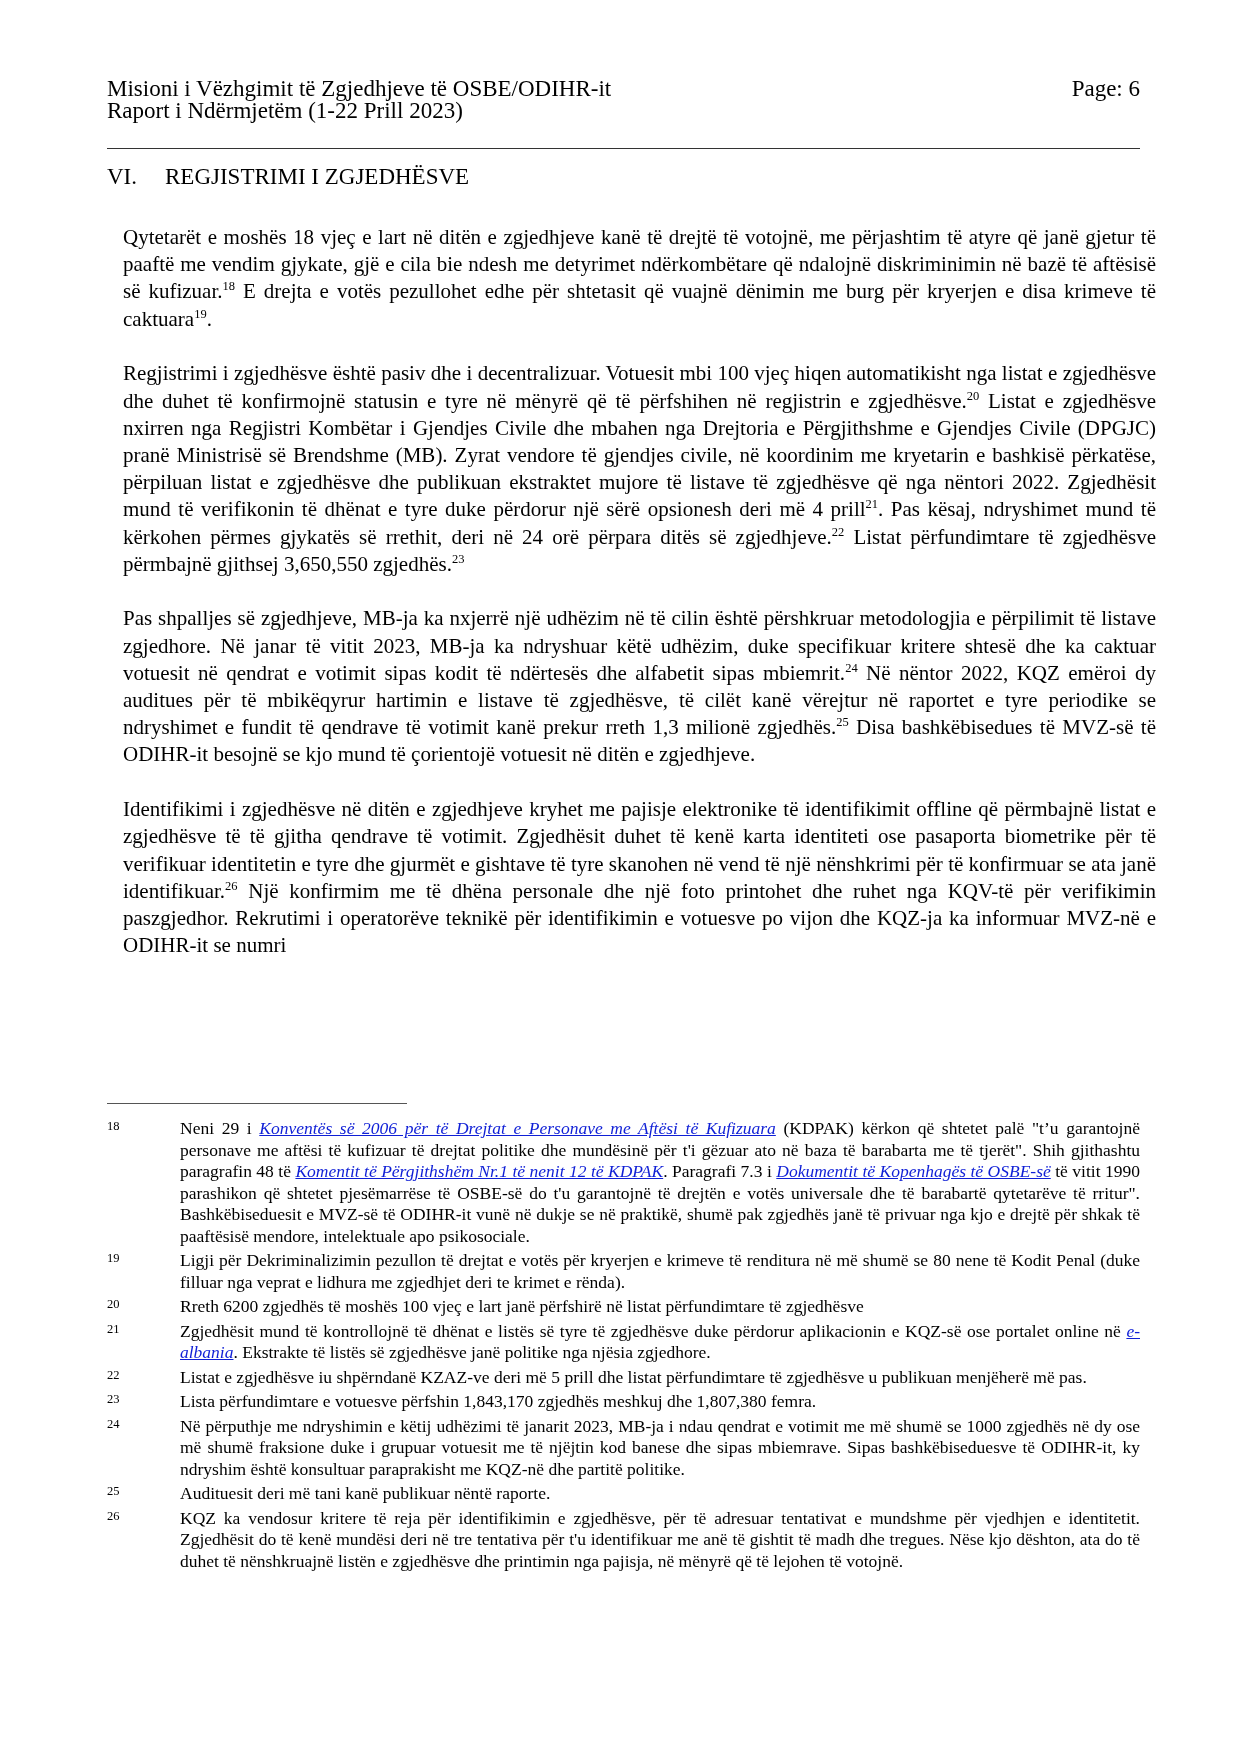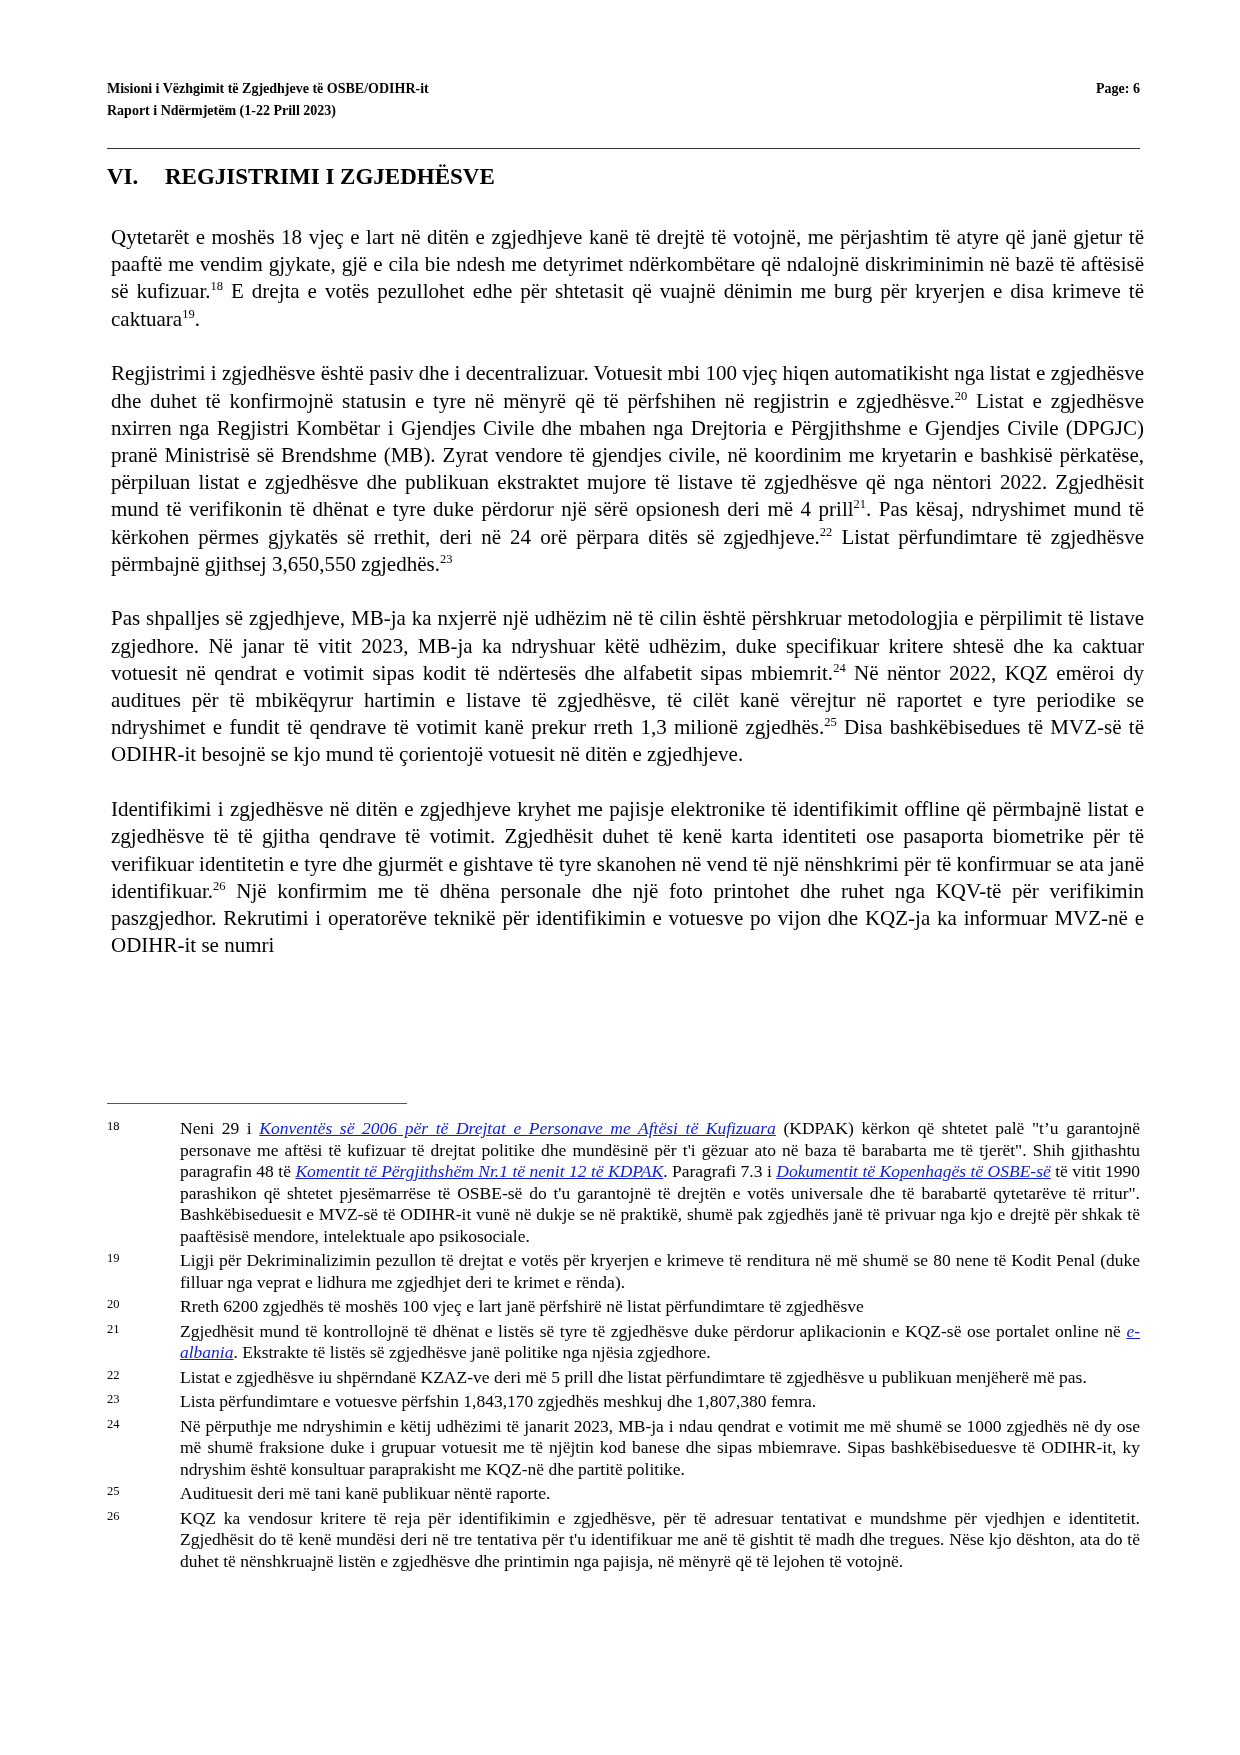--- a/index.html
+++ b/index.html
@@ -1,27 +1,27 @@
 <!DOCTYPE html>
 <html><head>
 <meta charset="utf-8">
 <style>
   html, body { margin: 0; padding: 0; background: #ffffff; }
   body {
     width: 1240px; height: 1755px; position: relative; overflow: hidden;
     font-family: "Liberation Serif", "DejaVu Serif", serif; color: #000;
   }
   .page { position: absolute; left: 107px; top: 0; width: 1033px; }
-  .header { position: absolute; top: 78px; left: 0; width: 1033px; font-weight: bold; font-size: 14px; line-height: 22px; }
+  .header { position: absolute; top: 78px; left: 0; width: 1033px; font-weight: normal; font-size: 23px; line-height: 22px; }
   .header .line { white-space: nowrap; }
   .header .pagenum { position: absolute; right: 0; top: 0; }
   .header-rule { position: absolute; top: 148px; left: 0; width: 1033px; height: 0; border-top: 1.5px solid #333; }
-  .section-title { position: absolute; top: 163px; left: 0; font-weight: bold; font-size: 23px; line-height: 28px; white-space: nowrap; }
+  .section-title { position: absolute; top: 163px; left: 0; font-weight: normal; font-size: 23px; line-height: 28px; white-space: nowrap; }
   .section-title .num { display: inline-block; width: 58px; }
-  .body { position: absolute; top: 224px; left: 4px; width: 1033px; font-size: 21px; line-height: 27.2px; text-align: justify; }
+  .body { position: absolute; top: 224px; left: 16px; width: 1033px; font-size: 21px; line-height: 27.2px; text-align: justify; }
   .body p { margin: 0 0 27.5px 0; }
   sup { font-size: 12.5px; line-height: 0; vertical-align: 8px; }
   .fn-rule { position: absolute; top: 1103px; left: 0; width: 300px; border-top: 1.5px solid #555; }
   .footnotes { position: absolute; top: 1118px; left: 0; width: 1033px; font-size: 17.5px; line-height: 21.5px; }
   .fn { display: flex; margin: 0 0 3px 0; }
   .fn .fnum { width: 73px; flex: none; font-size: 12.5px; line-height: 17px; }
   .fn .ftext { flex: 1; text-align: justify; }
   a.link { color: #0f1fd6; text-decoration: underline; font-style: italic; }
 </style>
 </head>

